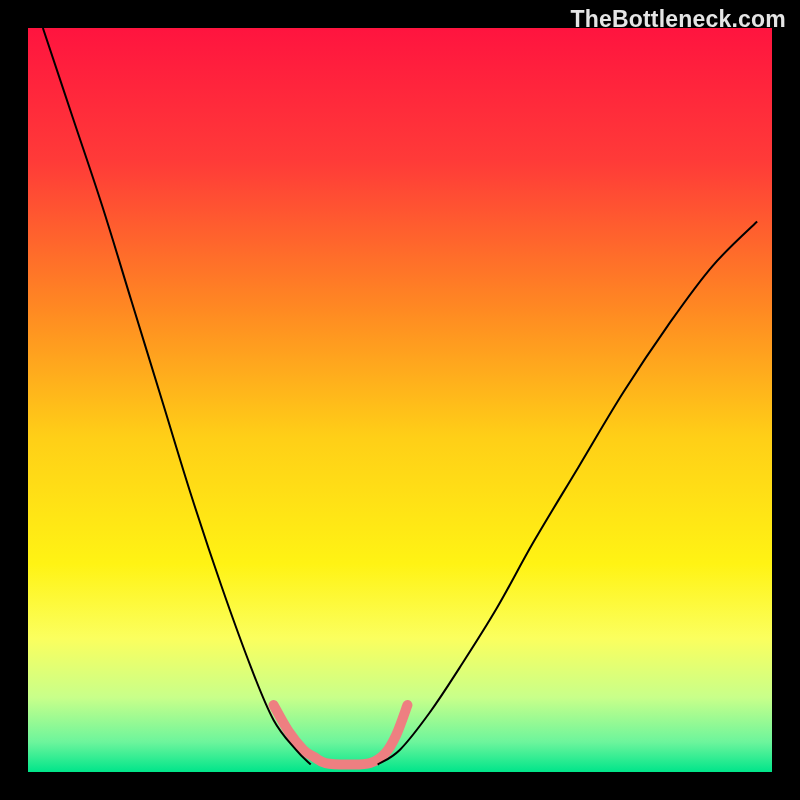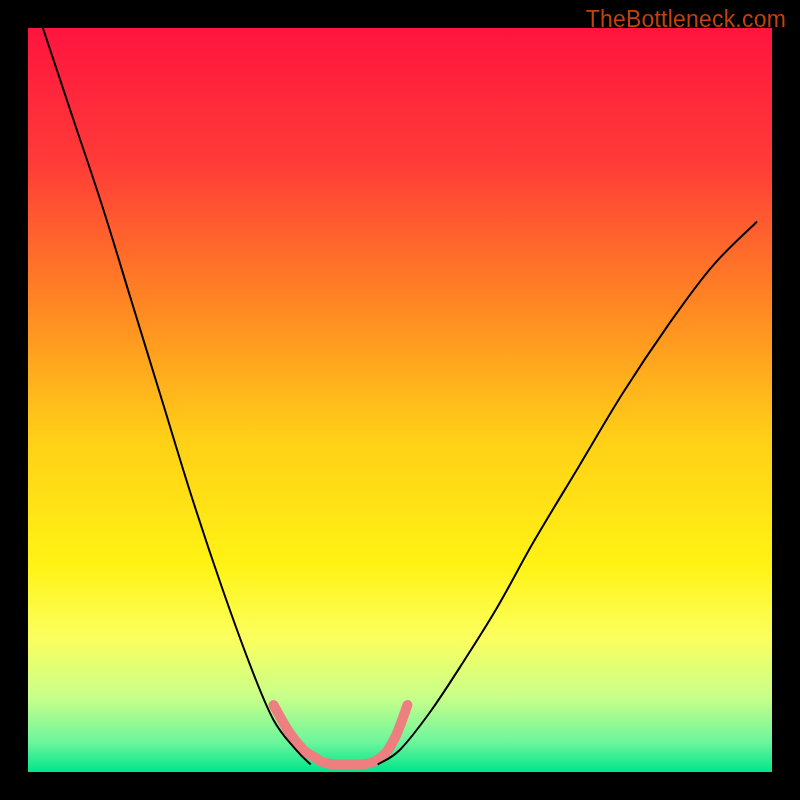--- a/index.html
+++ b/index.html
@@ -8,23 +8,23 @@
     width: 800px;
     height: 800px;
     background: #000;
     position: relative;
     font-family: Arial, sans-serif;
   }
   .watermark {
     position: absolute;
     top: 6px;
     right: 14px;
-    color: #c2410c;
+    color: #e5e5e5;
     font-size: 23px;
-    font-weight: 400;
+    font-weight: 700;
     letter-spacing: 0.2px;
     z-index: 5;
   }
   .plot-area {
     position: absolute;
     left: 28px;
     top: 28px;
     width: 744px;
     height: 744px;
     overflow: hidden;

